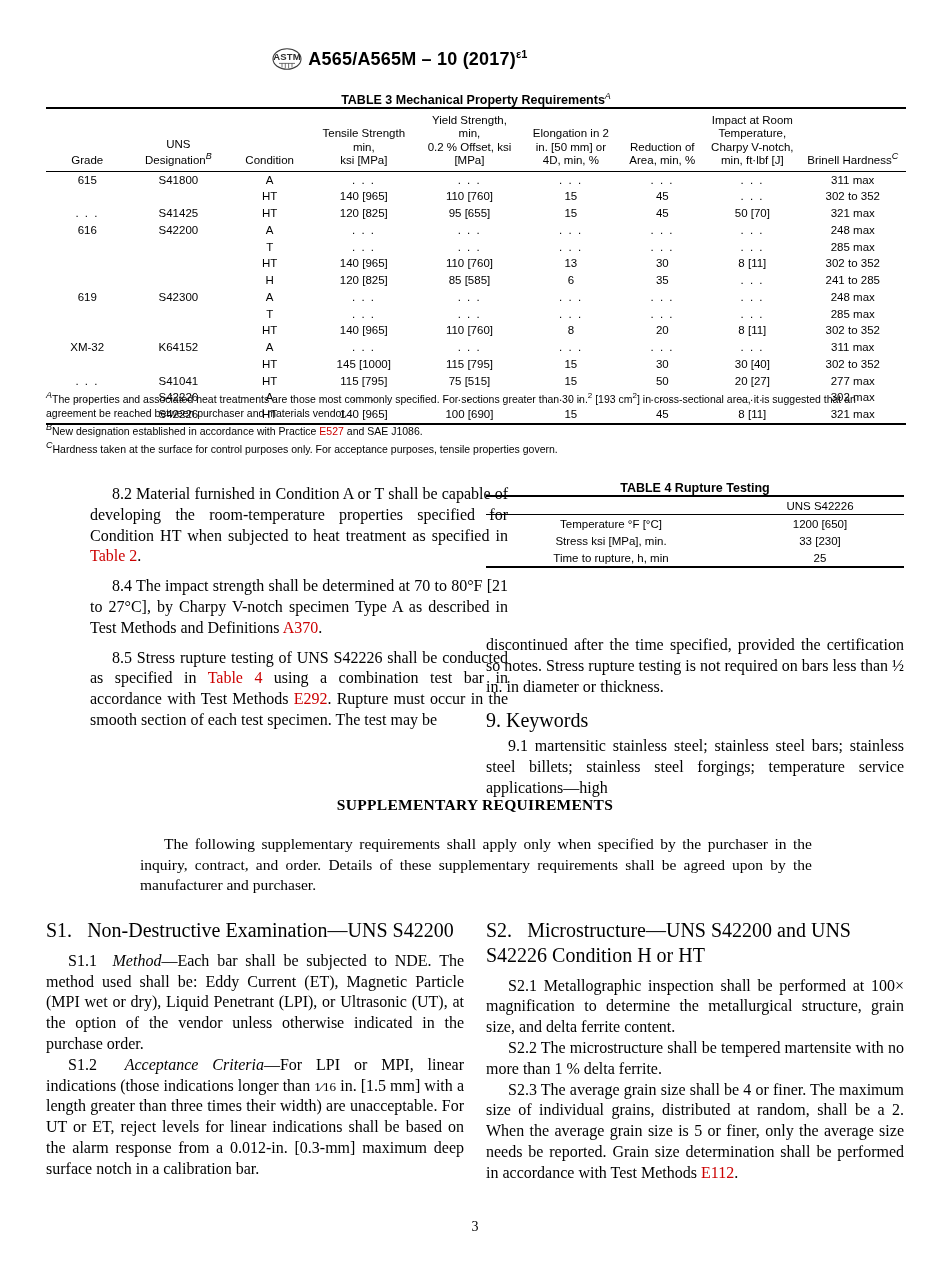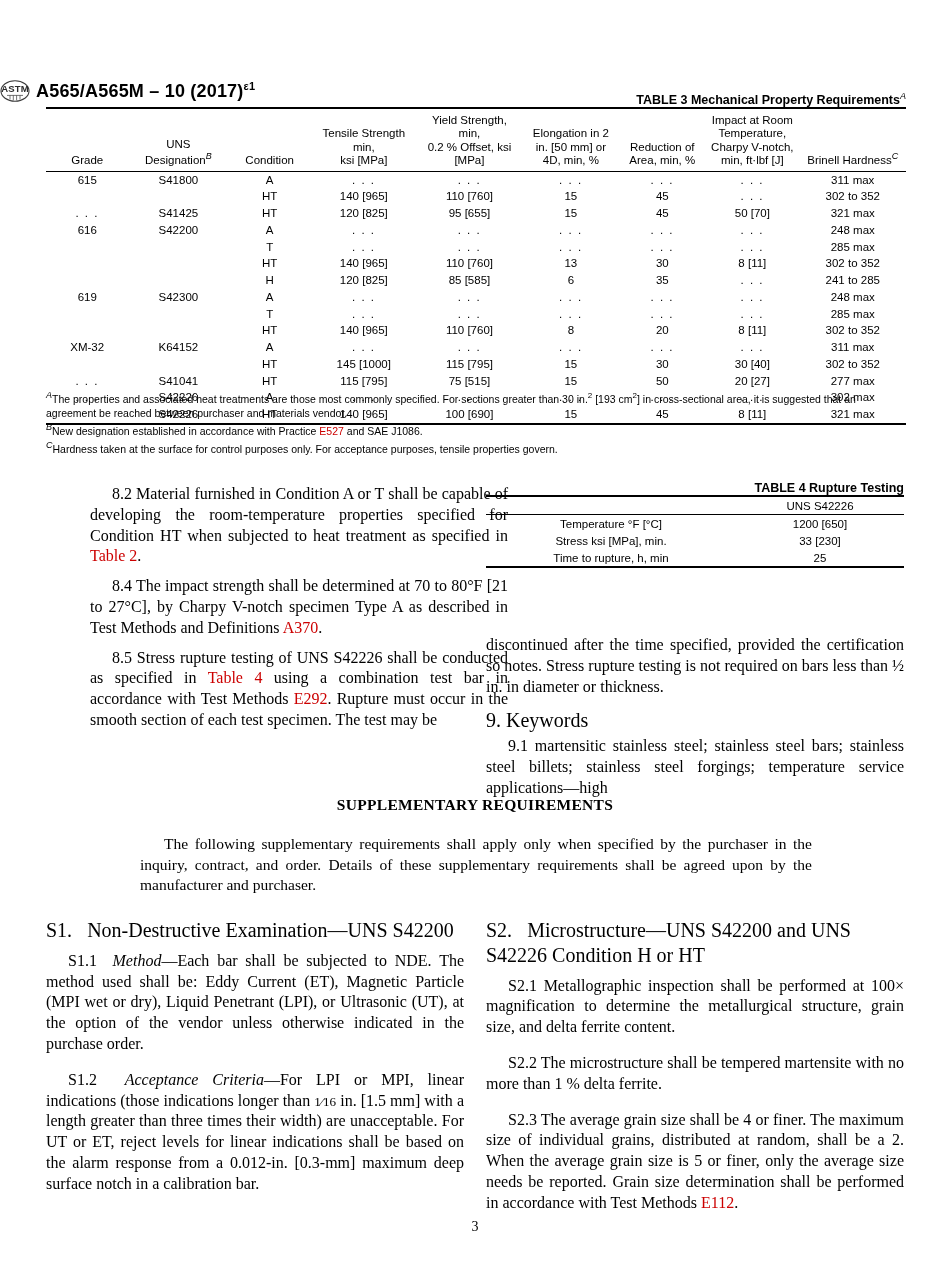--- a/index.html
+++ b/index.html
@@ -22,45 +22,45 @@
     width: 950px;
     height: 1272px;
   }
 
   
   .runhead {
     position: absolute;
     left: 0;
     top: 48px;
     width: 800px;
+    text-align: center;
     font-family: "Liberation Sans", sans-serif;
     font-weight: bold;
     font-size: 18px;
     letter-spacing: 0.2px;
-    margin-top: 32px;
   }
   .runhead .astm-logo {
     display: inline-block;
     vertical-align: -5px;
     margin-right: 6px;
   }
   .runhead .sup {
     font-size: 11px;
     vertical-align: super;
   }
   .runhead .eps {
     font-style: normal;
   }
 
   
   .tbl-title {
     font-family: "Liberation Sans", sans-serif;
     font-weight: bold;
     font-size: 12.5px;
-    text-align: right;
+    text-align: center;
   }
   .tbl-title .ftn {
     font-size: 9px;
     font-style: italic;
     font-weight: normal;
     vertical-align: super;
   }
 
   table.astm {
     border-collapse: collapse;
@@ -134,21 +134,21 @@
 
   p.bt {
     margin: 0 0 0 0;
     font-size: 16px;
     line-height: 1.30;
     text-align: justify;
     text-justify: inter-word;
     hyphens: none;
   }
   p.bt + p.bt { margin-top: 9px; }
-  p.bt.tight + p.bt.tight { margin-top: 15px; }
+  p.bt.tight + p.bt.tight { margin-top: 0; }
   .indent { text-indent: 22px; }
   .secnum { }
   .ital { font-style: italic; }
 
   h3.head {
     margin: 0 0 3px 0;
     font-size: 20px;
     font-weight: normal;
     line-height: 1.24;
   }

